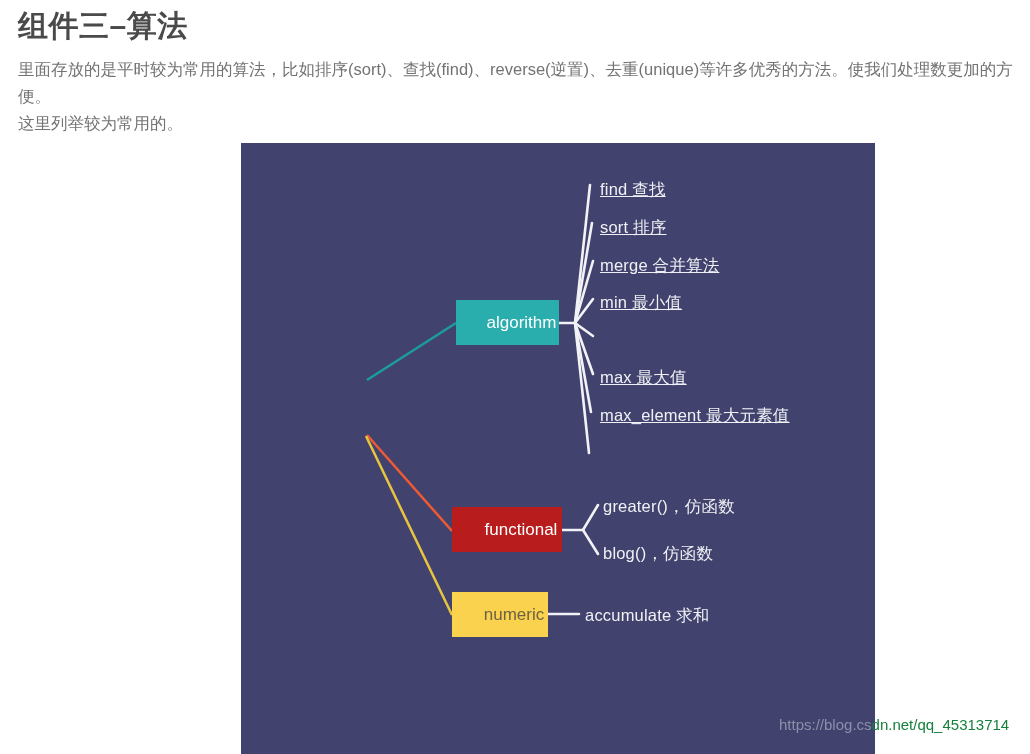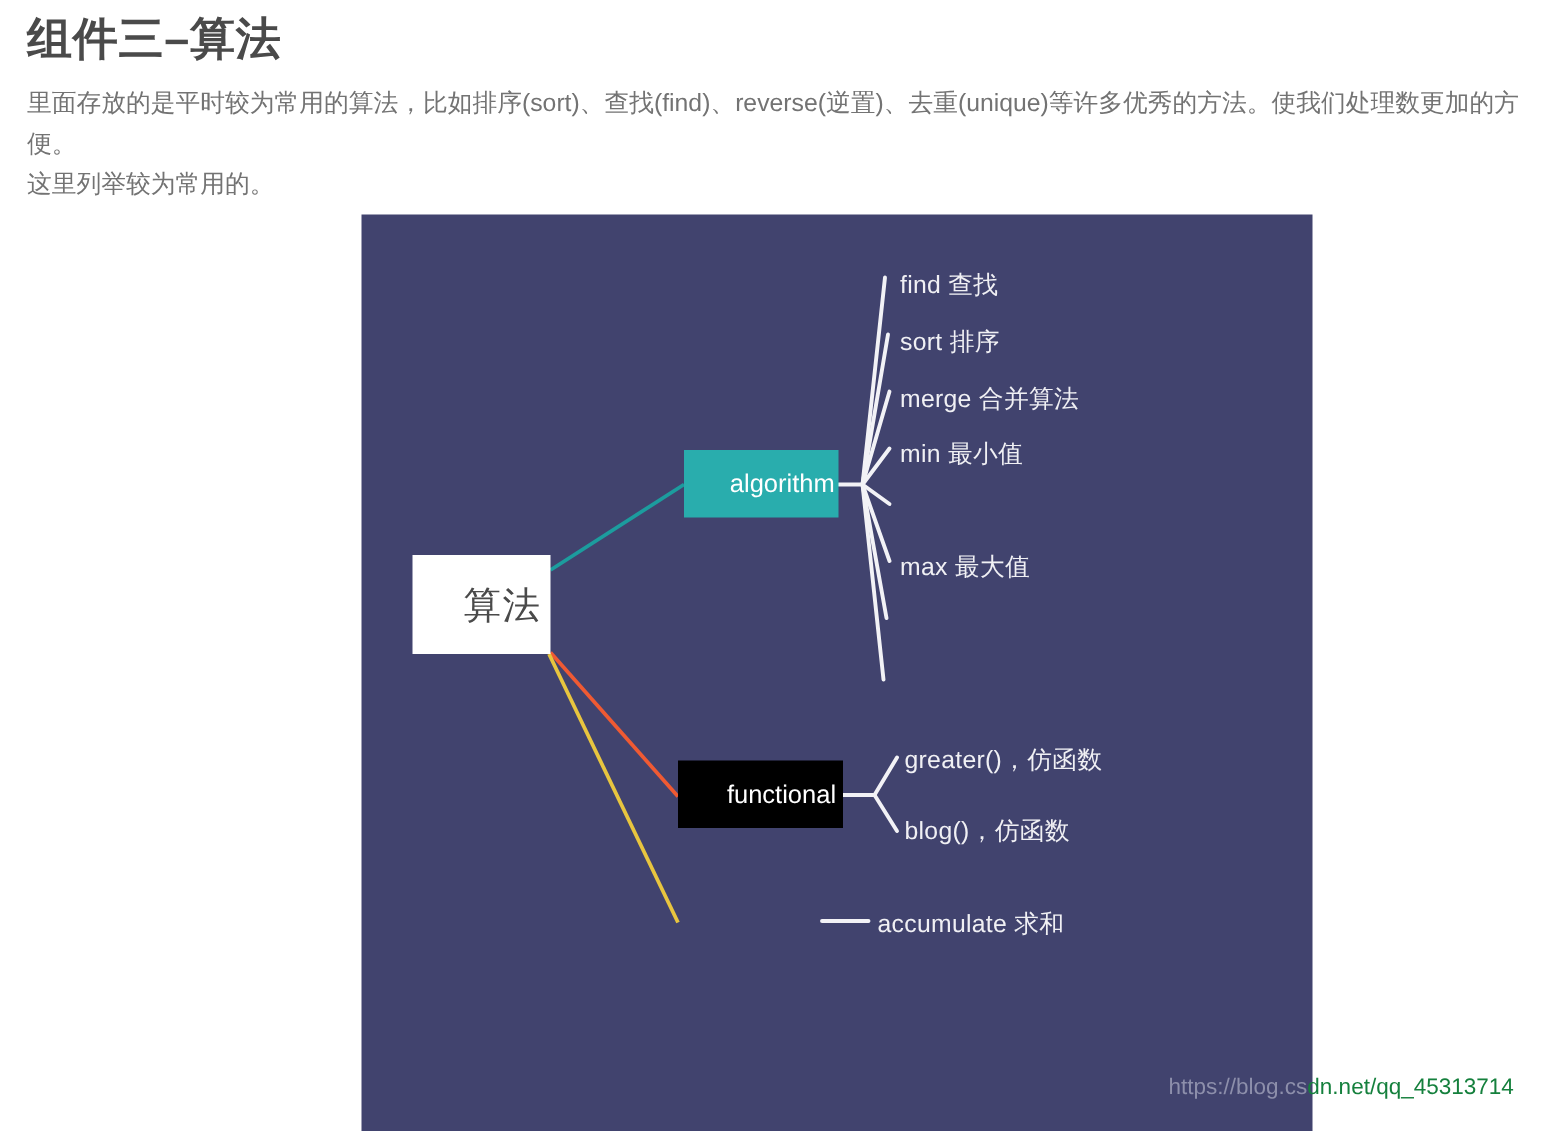--- a/index.html
+++ b/index.html
@@ -97,41 +97,41 @@
     width: 103px;
     height: 45px;
     background: #29adad;
     color: #ffffff;
   }
   #node-functional {
     left: 211px;
     top: 364px;
     width: 110px;
     height: 45px;
-    background: #000000;
+    background: #b91c1c;
     color: #ffffff;
   }
   #node-numeric {
     left: 211px;
     top: 449px;
     width: 96px;
     height: 45px;
     background: #fbd24e;
     color: #6d6147;
   }
 
   
   .leaf {
     position: absolute;
     color: #f0f0f4;
     font-size: 16.5px;
     white-space: nowrap;
     letter-spacing: 0.2px;
   }
-  .leaf-algorithm { left: 359px; }
+  .leaf-algorithm { left: 359px; text-decoration: underline; }
   .leaf-functional { left: 362px; }
   .leaf-numeric { left: 344px; }
 
   
   #watermark {
     position: absolute;
     left: 779px;
     top: 716px;
     font-size: 15px;
     color: #8d8fab;
@@ -180,32 +180,33 @@
       <path d="M321 387 L342 387"></path>
       <path d="M342 387 L357 362"></path>
       <path d="M342 387 L357 411"></path>
     </g>
 
     <g stroke="#f2f2f6" stroke-width="2.6" fill="none" stroke-linecap="round">
       <path d="M307 471 L338 471"></path>
     </g>
   </svg>
 
-  <div class="node" id="node-root">算法</div>
 
   <div class="node" id="node-algorithm">algorithm</div>
 
   <div class="node" id="node-functional">functional</div>
 
+  <div class="node" id="node-numeric">numeric</div>
 
   <div class="leaf leaf-algorithm" style="top:36px">find 查找</div>
   <div class="leaf leaf-algorithm" style="top:74px">sort 排序</div>
   <div class="leaf leaf-algorithm" style="top:112px">merge 合并算法</div>
   <div class="leaf leaf-algorithm" style="top:149px">min 最小值</div>
   <div class="leaf leaf-algorithm" style="top:224px">max 最大值</div>
+  <div class="leaf leaf-algorithm" style="top:262px">max_element 最大元素值</div>
 
   <div class="leaf leaf-functional" style="top:353px">greater()，仿函数</div>
   <div class="leaf leaf-functional" style="top:400px">blog()，仿函数</div>
 
   <div class="leaf leaf-numeric" style="top:462px">accumulate 求和</div>
 
 </div>
 
 <div id="watermark">
   <span>https://blog.cs</span><span class="wm-out">dn.net/qq_45313714</span>

